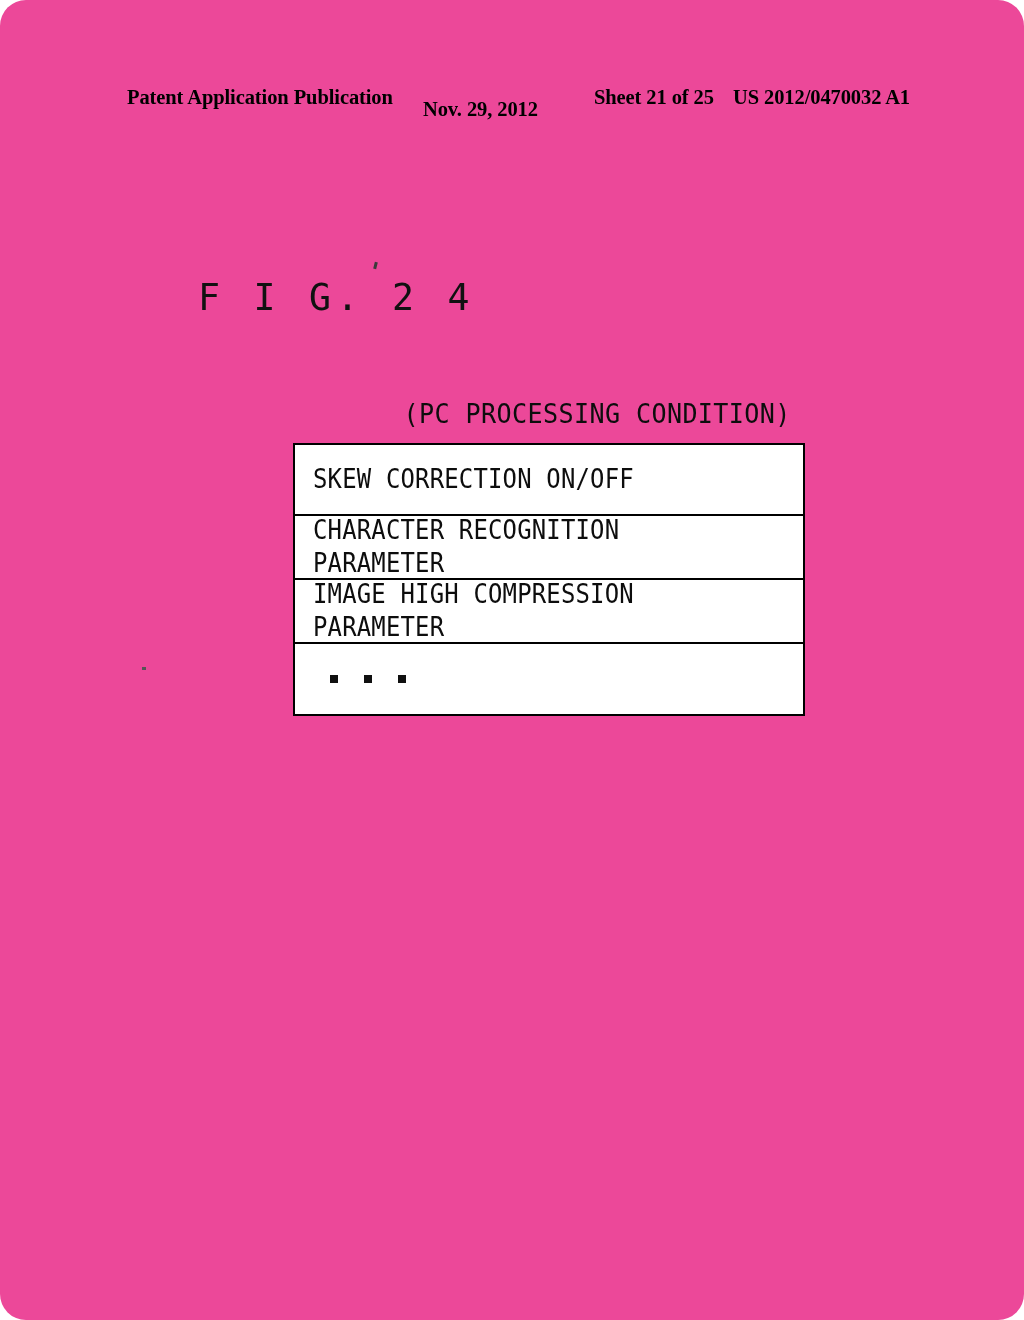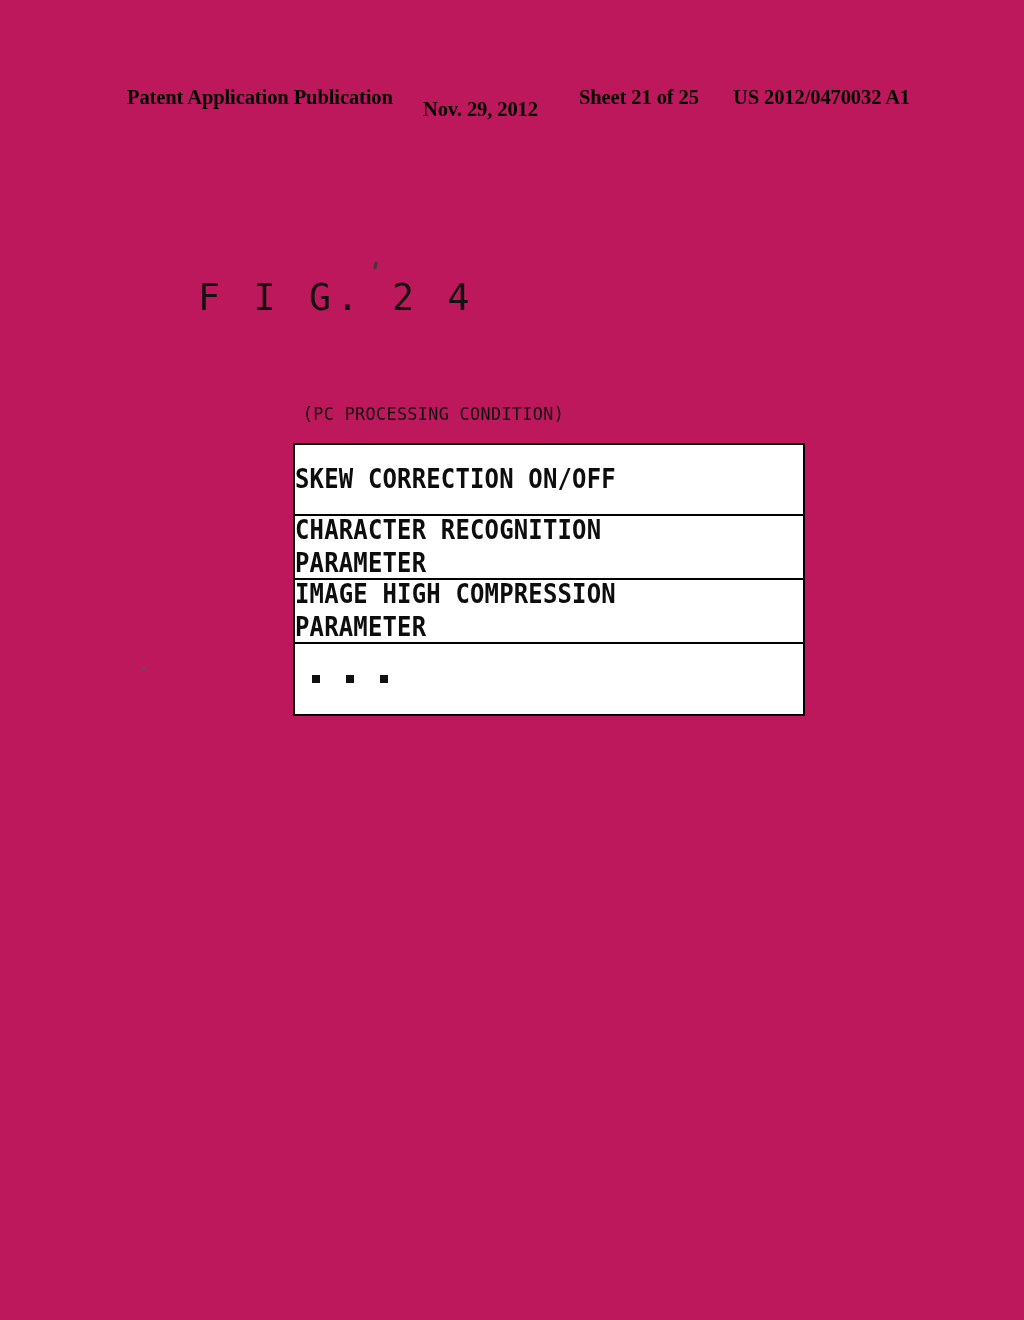--- a/index.html
+++ b/index.html
@@ -6,24 +6,25 @@
   html, body {
     margin: 0;
     padding: 0;
     background: #ffffff;
   }
 
   .page {
     position: relative;
     width: 1024px;
     height: 1320px;
-    background: #be185d;
+    background: #ec4899;
     overflow: hidden;
     font-family: "Liberation Serif", serif;
     color: #000000;
+    border-radius: 26px;
   }
 
   
   .page-header {
     position: absolute;
     top: 84px;
     left: 0;
     width: 1024px;
     height: 30px;
     white-space: nowrap;
@@ -32,21 +33,21 @@
     position: absolute;
     font-family: "Liberation Serif", serif;
     font-weight: bold;
     font-size: 20.5px;
     letter-spacing: -0.1px;
     line-height: 26px;
     top: 0;
   }
   .hdr-pub   { left: 127px; }
   .hdr-date  { left: 423px; margin-top: 12px; }
-  .hdr-sheet { left: 579px; }
+  .hdr-sheet { left: 594px; }
   .hdr-num   { left: 733px; }
 
   
   .fig-label {
     position: absolute;
     left: 198px;
     top: 275px;
     font-family: "DejaVu Sans Mono", monospace;
     font-size: 38px;
     font-weight: 500;
@@ -77,23 +78,23 @@
     height: 3px;
     background: #555555;
   }
 
   
   .table-caption {
     position: absolute;
     left: 293px;
     top: 398px;
     width: 512px;
-    text-align: left;
+    text-align: right;
     font-family: "DejaVu Sans Mono", monospace;
-    font-size: 18px;
+    font-size: 27px;
     line-height: 32px;
     letter-spacing: 0.4px;
     color: #0d0d0d;
     white-space: nowrap;
   }
   .table-caption .cap-inner {
     display: inline-block;
     transform: scaleX(0.93);
     transform-origin: center center;
   }
@@ -107,22 +108,22 @@
     border: 2.5px solid #000000;
     box-sizing: border-box;
     background: #ffffff;
   }
   .cond-row {
     position: relative;
     border-bottom: 2.5px solid #000000;
     box-sizing: border-box;
     display: flex;
     align-items: center;
+    padding-left: 18px;
     padding-right: 6px;
-    font-weight: bold;
   }
   .cond-row:last-child {
     border-bottom: none;
   }
   .cond-row.single { height: 71px; }
   .cond-row.double { height: 64px; }
   .cond-row.ellipsis { height: 70px; align-items: center; }
 
   .cond-text {
     font-family: "DejaVu Sans Mono", monospace;

